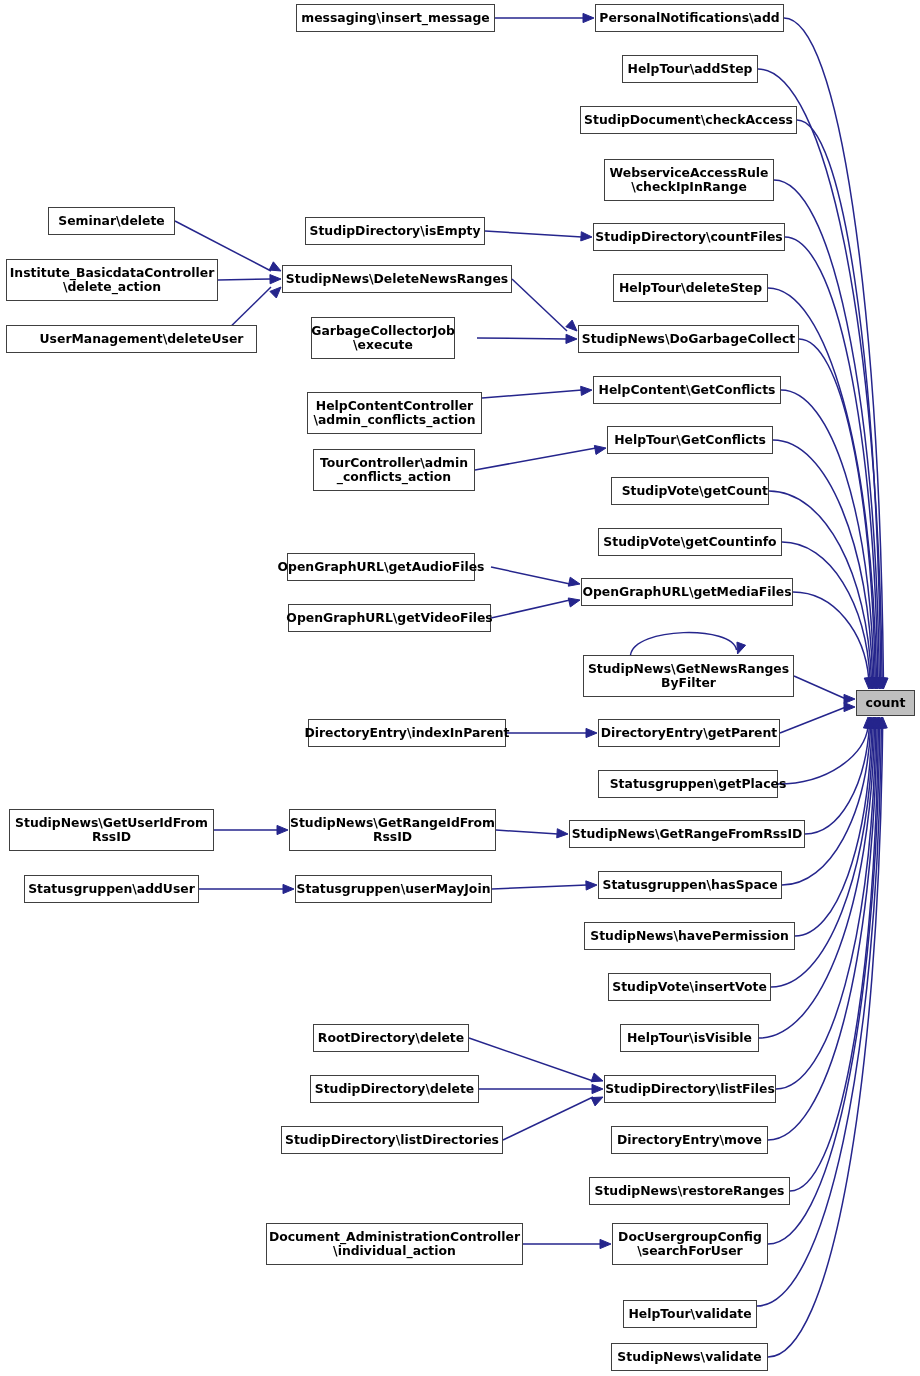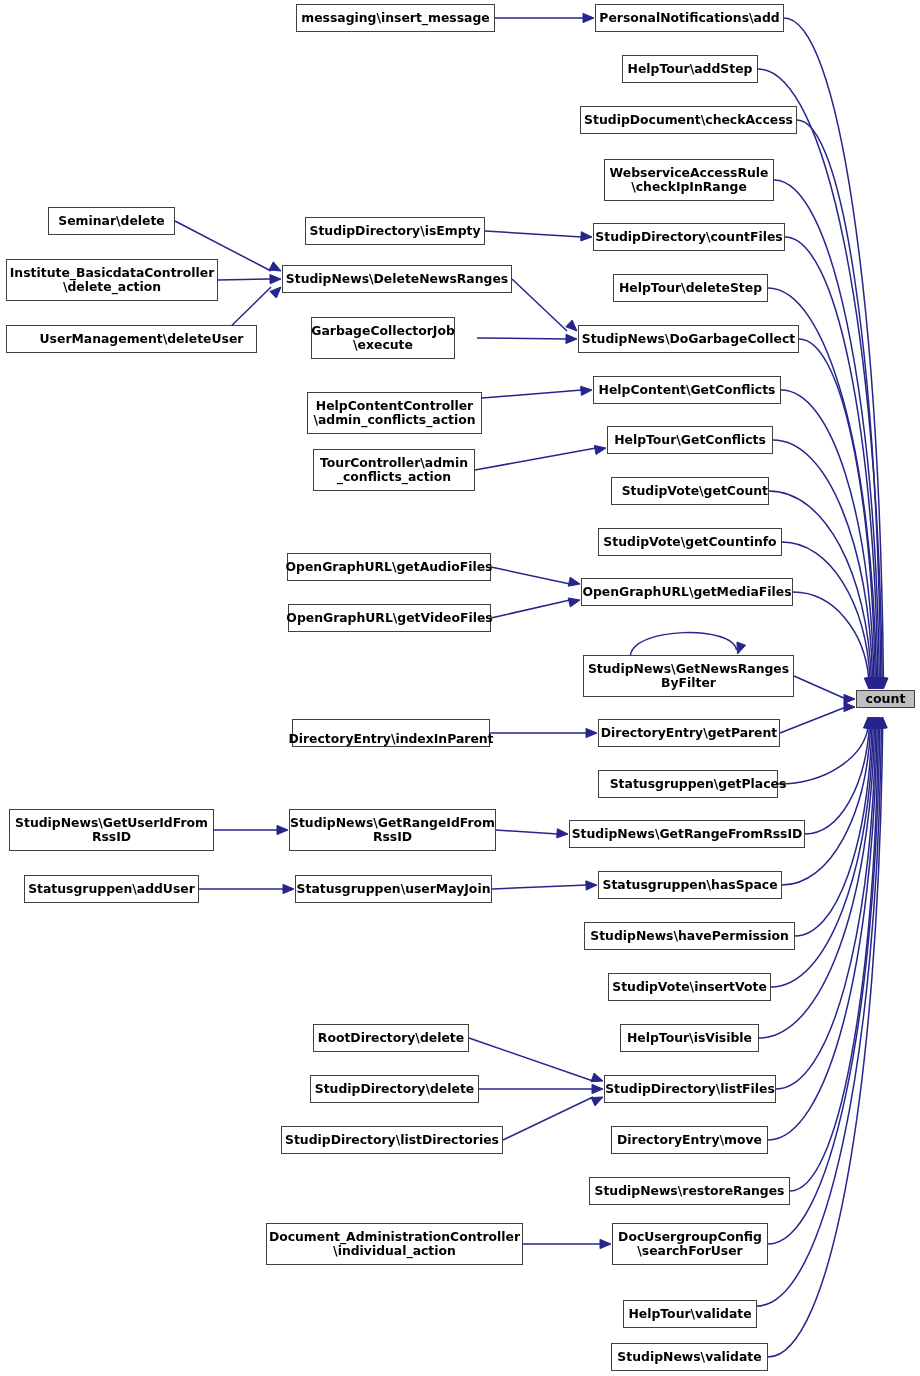--- a/index.html
+++ b/index.html
@@ -153,26 +153,26 @@
 \execute</span></div>
       <div class="node" style="left: 578px; top: 325px; width: 221px; height: 28px;"><span>StudipNews\DoGarbageCollect</span></div>
       <div class="node" style="left: 307px; top: 377px; width: 175px; height: 42px; margin-top: 15px;"><span>HelpContentController
 \admin_conflicts_action</span></div>
       <div class="node" style="left: 593px; top: 376px; width: 188px; height: 28px;"><span>HelpContent\GetConflicts</span></div>
       <div class="node" style="left: 313px; top: 449px; width: 162px; height: 42px;"><span>TourController\admin
 _conflicts_action</span></div>
       <div class="node" style="left: 607px; top: 426px; width: 166px; height: 28px;"><span>HelpTour\GetConflicts</span></div>
       <div class="node" style="left: 611px; top: 477px; width: 158px; height: 28px; justify-content: flex-end;"><span>StudipVote\getCount</span></div>
       <div class="node" style="left: 598px; top: 528px; width: 184px; height: 28px;"><span>StudipVote\getCountinfo</span></div>
-      <div class="node" style="left: 287px; top: 553px; width: 204px; height: 28px;"><span>OpenGraphURL\getAudioFiles</span></div>
+      <div class="node" style="left: 287px; top: 553px; width: 188px; height: 28px;"><span>OpenGraphURL\getAudioFiles</span></div>
       <div class="node" style="left: 581px; top: 578px; width: 212px; height: 28px;"><span>OpenGraphURL\getMediaFiles</span></div>
       <div class="node" style="left: 288px; top: 604px; width: 203px; height: 28px;"><span>OpenGraphURL\getVideoFiles</span></div>
       <div class="node" style="left: 583px; top: 655px; width: 211px; height: 42px;"><span>StudipNews\GetNewsRanges
 ByFilter</span></div>
-      <div class="node" style="left: 292px; top: 719px; width: 198px; height: 28px; align-items: flex-end;"><span>DirectoryEntry\indexInParent</span></div>
+      <div class="node" style="left: 308px; top: 719px; width: 198px; height: 28px;"><span>DirectoryEntry\indexInParent</span></div>
       <div class="node" style="left: 598px; top: 719px; width: 182px; height: 28px;"><span>DirectoryEntry\getParent</span></div>
       <div class="node" style="left: 598px; top: 770px; width: 180px; height: 28px; padding-left: 20px;"><span>Statusgruppen\getPlaces</span></div>
       <div class="node" style="left: 9px; top: 809px; width: 205px; height: 42px;"><span>StudipNews\GetUserIdFrom
 RssID</span></div>
       <div class="node" style="left: 289px; top: 809px; width: 207px; height: 42px;"><span>StudipNews\GetRangeIdFrom
 RssID</span></div>
       <div class="node" style="left: 569px; top: 820px; width: 236px; height: 28px;"><span>StudipNews\GetRangeFromRssID</span></div>
       <div class="node" style="left: 24px; top: 875px; width: 175px; height: 28px;"><span>Statusgruppen\addUser</span></div>
       <div class="node" style="left: 295px; top: 875px; width: 197px; height: 28px;"><span>Statusgruppen\userMayJoin</span></div>
       <div class="node" style="left: 598px; top: 871px; width: 184px; height: 28px;"><span>Statusgruppen\hasSpace</span></div>
@@ -184,15 +184,15 @@
       <div class="node" style="left: 604px; top: 1075px; width: 172px; height: 28px;"><span>StudipDirectory\listFiles</span></div>
       <div class="node" style="left: 281px; top: 1126px; width: 222px; height: 28px; align-items: center;"><span>StudipDirectory\listDirectories</span></div>
       <div class="node" style="left: 611px; top: 1126px; width: 157px; height: 28px;"><span>DirectoryEntry\move</span></div>
       <div class="node" style="left: 589px; top: 1177px; width: 201px; height: 28px;"><span>StudipNews\restoreRanges</span></div>
       <div class="node" style="left: 266px; top: 1223px; width: 257px; height: 42px;"><span>Document_AdministrationController
 \individual_action</span></div>
       <div class="node" style="left: 612px; top: 1223px; width: 156px; height: 42px;"><span>DocUsergroupConfig
 \searchForUser</span></div>
       <div class="node" style="left: 623px; top: 1292px; width: 134px; height: 28px; margin-top: 8px;"><span>HelpTour\validate</span></div>
       <div class="node" style="left: 611px; top: 1343px; width: 157px; height: 28px;"><span>StudipNews\validate</span></div>
-      <div class="node target" style="left: 856px; top: 690px; width: 59px; height: 18px;"><span>count</span></div>
+      <div class="node target" style="left: 856px; top: 690px; width: 59px; height: 26px;"><span>count</span></div>
     </div>
 </div>
 
 </body></html>

